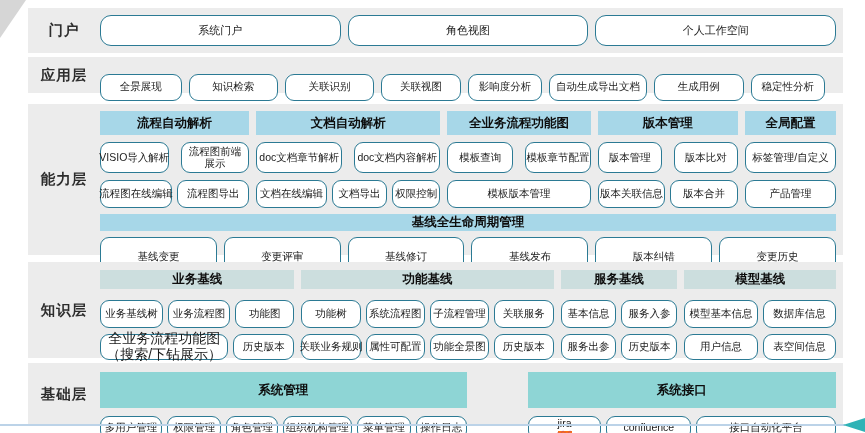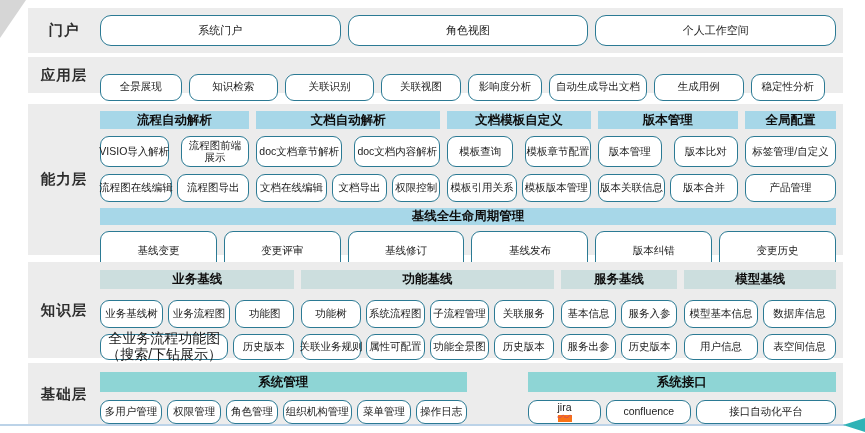--- a/index.html
+++ b/index.html
@@ -38,23 +38,23 @@
     font-size:10.5px;line-height:1.12;color:#1b1b1b;box-sizing:border-box;
     padding:0 2px;white-space:nowrap;min-width:0;}
   .btn.wrap{white-space:normal;}
   .portal-row{width:100%;}
   .portal-row .btn{height:31px;border-radius:11px;font-size:11px;}
   .app-row{width:100%;}
   .app-row .btn{height:27px;}
 
   .hdr{display:flex;align-items:center;justify-content:center;
     font-weight:bold;font-size:12.5px;color:#0d0d0d;box-sizing:border-box;}
-  .hdr-cap{background:#a7d7e8;height:18px;}
+  .hdr-cap{background:#a7d7e8;height:24px;}
   .hdr-knw{background:#ccdede;height:19px;}
-  .hdr-fnd{background:#8ed5d5;height:20px;}
+  .hdr-fnd{background:#8ed5d5;height:36px;}
 
   .grp{display:flex;flex-direction:column;min-width:0;}
   .cap-r1{height:31px;margin-top:7px;gap:12px;}
   .cap-r2{height:28px;margin-top:7px;}
   .bl-hdr{margin-top:6px;height:17px;}
   .bl-row{margin-top:6px;height:40px;}
   .knw-r1{height:28px;margin-top:11px;}
   .knw-r2{height:26px;margin-top:6px;}
   .fnd-row{margin-top:8px;height:24px;}
   .spacer{flex:0 0 47px;}
@@ -118,27 +118,26 @@
           <div class="btn" style="flex:1">doc文档内容解析</div>
         </div>
         <div class="row g5 cap-r2">
           <div class="btn" style="flex:72">文档在线编辑</div>
           <div class="btn" style="flex:55">文档导出</div>
           <div class="btn" style="flex:47">权限控制</div>
         </div>
       </div>
 
       <div class="grp" style="flex:143">
-        <div class="hdr hdr-cap">文档模板自定义</div>
+        <div class="hdr hdr-cap">全业务流程功能图</div>
         <div class="row g5 cap-r1">
           <div class="btn" style="flex:1">模板查询</div>
           <div class="btn" style="flex:1">模板章节配置</div>
         </div>
         <div class="row g5 cap-r2">
-          <div class="btn" style="flex:1">模板引用关系</div>
           <div class="btn" style="flex:1">模板版本管理</div>
         </div>
       </div>
 
       <div class="grp" style="flex:140">
         <div class="hdr hdr-cap">版本管理</div>
         <div class="row g5 cap-r1">
           <div class="btn" style="flex:1">版本管理</div>
           <div class="btn" style="flex:1">版本比对</div>
         </div>

